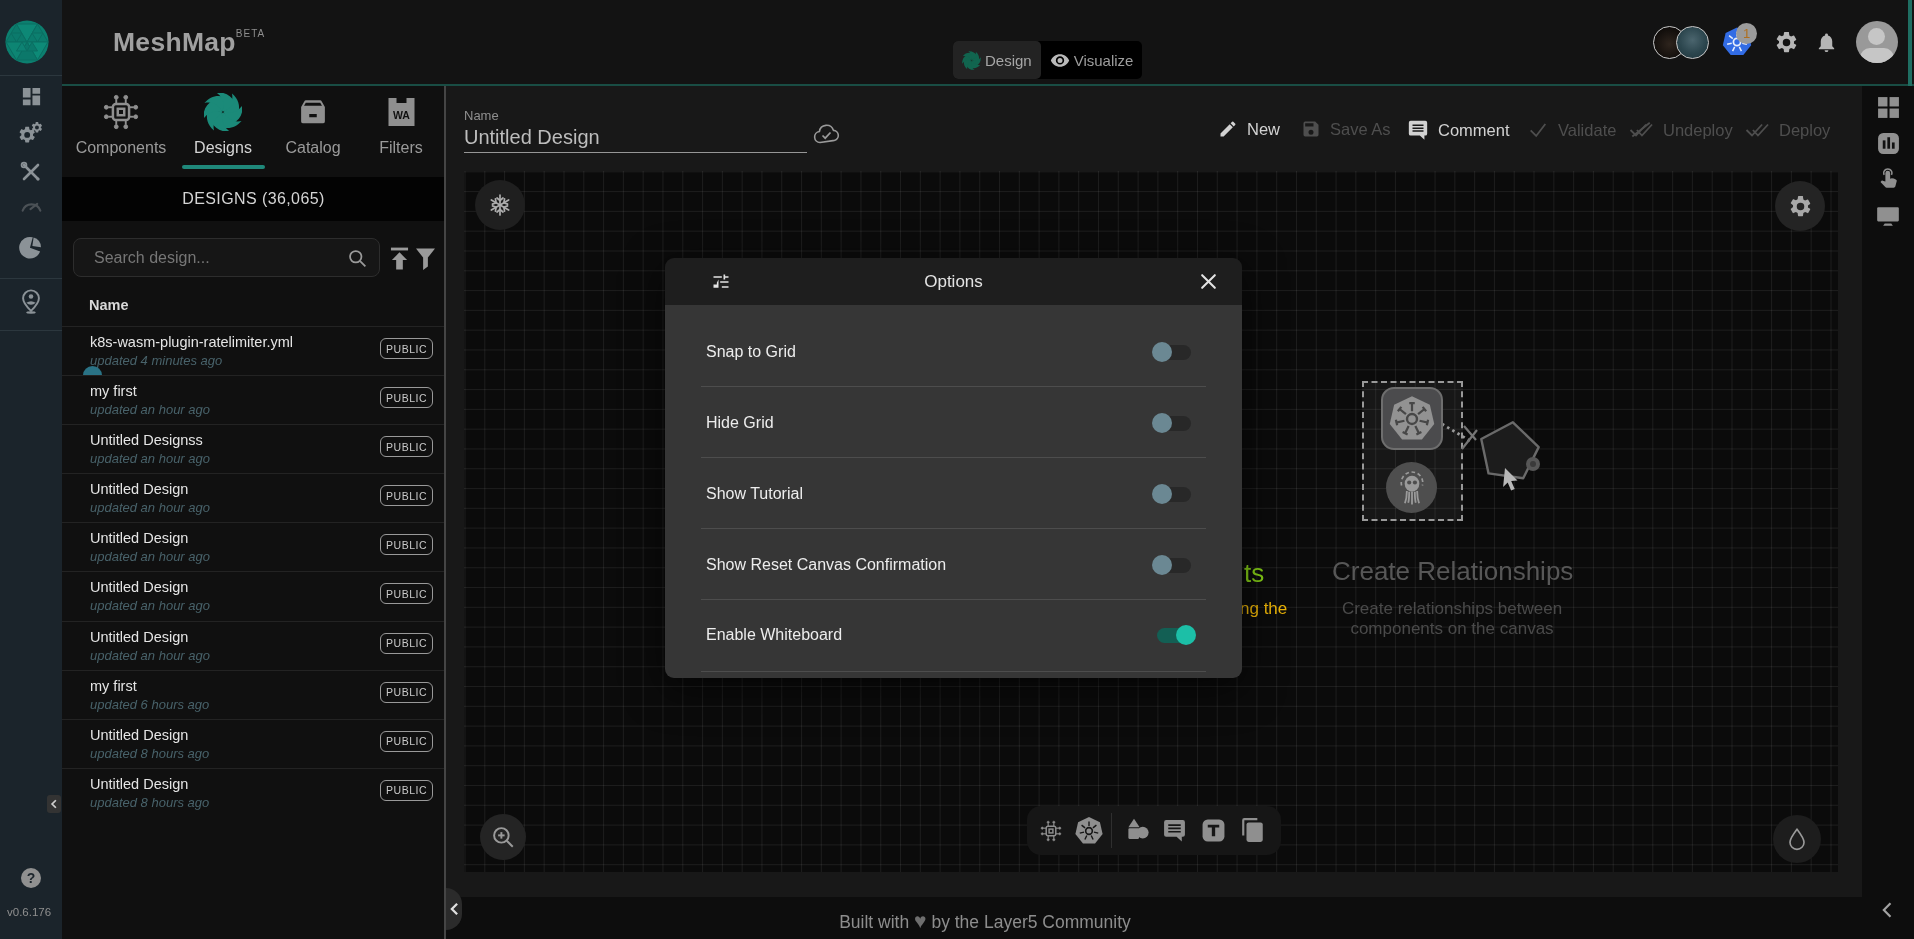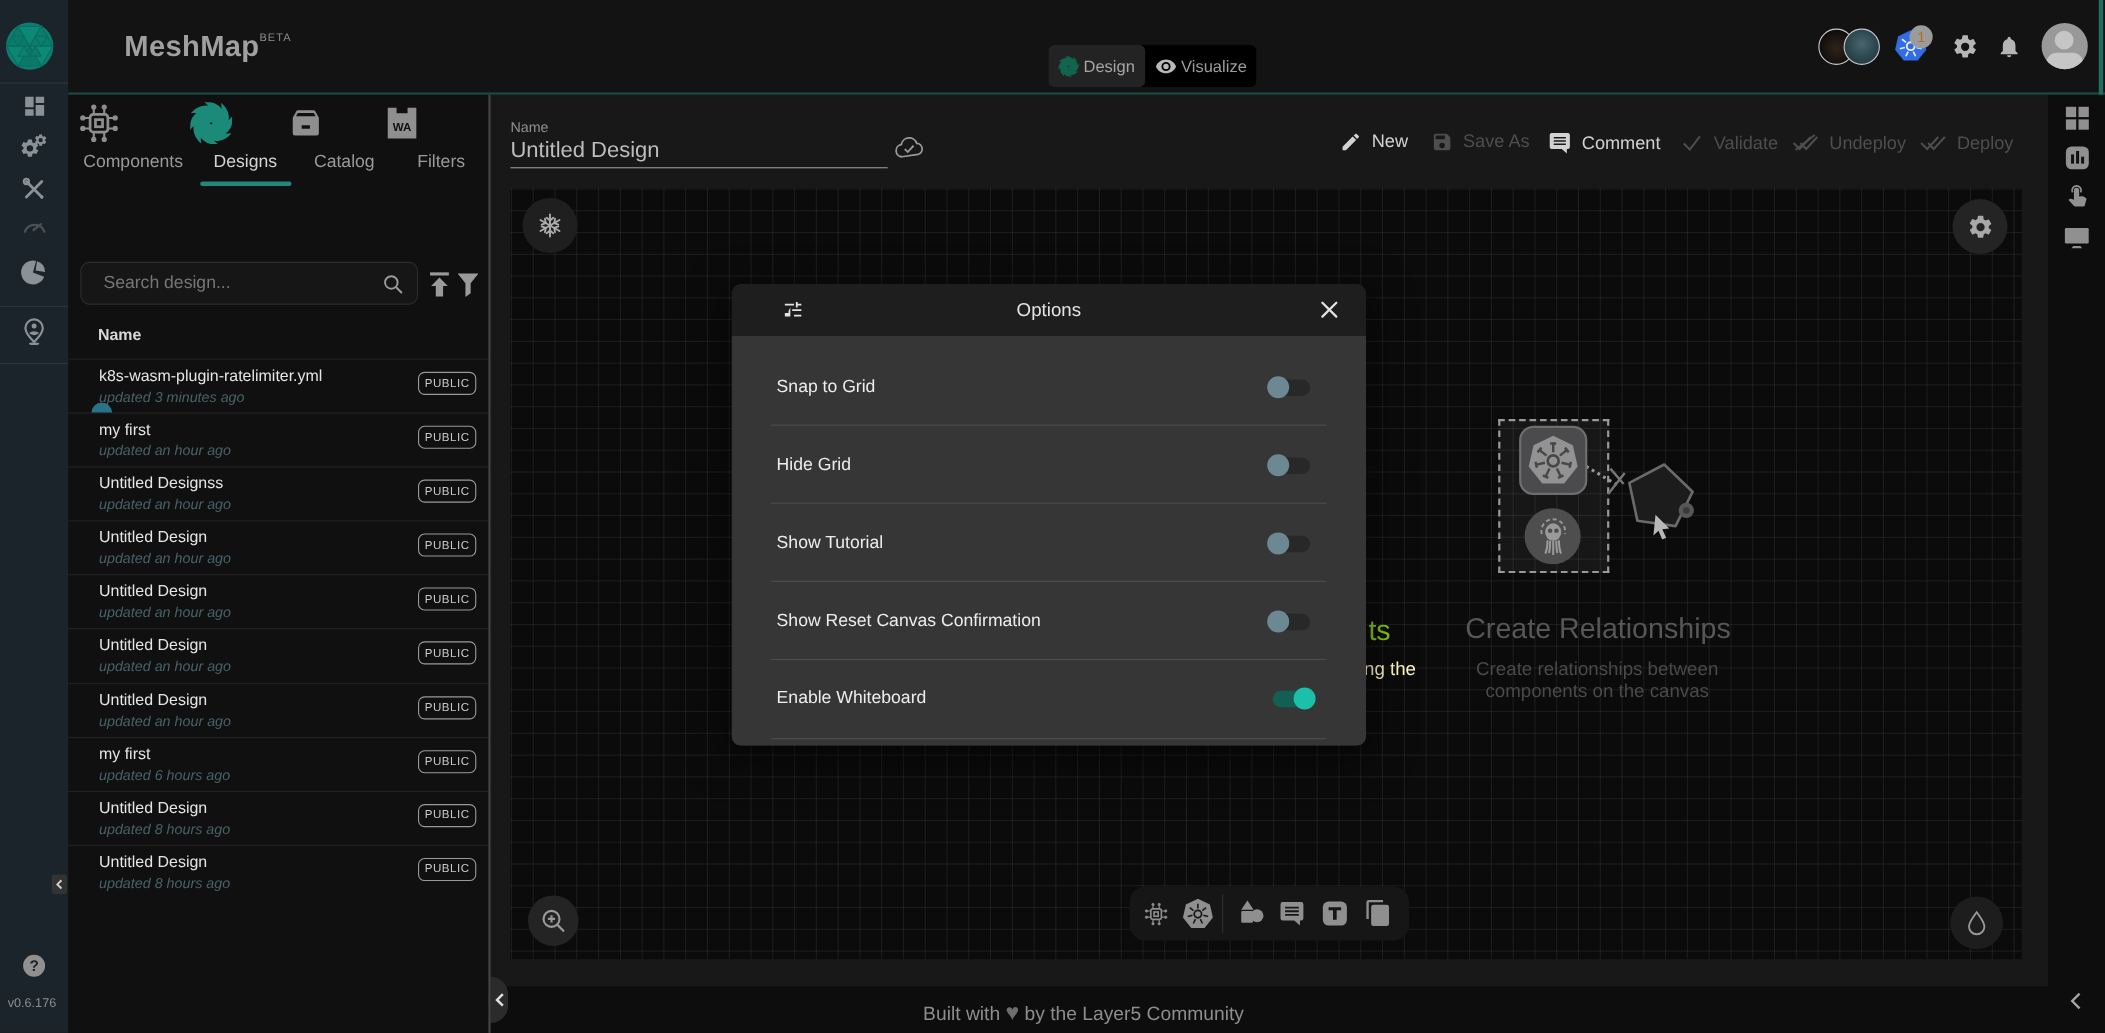--- a/index.html
+++ b/index.html
@@ -21,21 +21,21 @@
   #tealline { left:62px; top:84px; width:1852px; height:2px; background:#194d44; z-index:26; }
   #tealedge { left:1908px; top:0px; width:4px; height:86px; background:#1f6e62; z-index:27; }
   #modes { position:absolute; left:891px; top:41px; height:38px; background:#000000; border-radius:5px; display:flex; }
   .modebtn { display:flex; align-items:center; gap:4px; padding:0 9px; font-size:15px; color:#9d9d9d; }
   .modebtn.sel { background:#232323; border-radius:5px; color:#a6a6a6; }
   .hico { position:absolute; top:0; height:84px; display:flex; align-items:center; }
 
   
   #panel { left:62px; top:86px; width:383px; height:853px; background:#101010; z-index:20; }
   .tab { position:absolute; top:7px; text-align:center; color:#9a9a9a; font-size:16px; }
-  .tab .ic { height:38px; margin-bottom:8px; display:flex; justify-content:flex-start; align-items:center; }
+  .tab .ic { height:38px; margin-bottom:8px; display:flex; justify-content:center; align-items:center; }
   #designstrip { position:absolute; left:0; top:91px; width:383px; height:44px; background:#030303;
      color:#d5d5d5; font-size:16px; text-align:center; line-height:44px; letter-spacing:.4px; }
   #searchbox { position:absolute; left:11px; top:152px; width:307px; height:39px; background:#161616;
      border:1px solid #2d2d2d; border-radius:8px; color:#767676; font-size:16px; line-height:37px; padding-left:20px; }
   #colname { position:absolute; left:27px; top:211px; color:#d8d8d8; font-weight:bold; font-size:14.5px; }
   #rows { position:absolute; left:0; top:240px; width:383px; }
   .row { position:relative; width:383px; height:49.1px; border-top:1px solid #232323; }
   .row .t { position:absolute; left:28px; top:7px; font-size:14.5px; color:#e5e5e5; }
   .row .s { position:absolute; left:28px; top:26px; font-size:13px; font-style:italic; color:#48626a; }
   .row .chip { position:absolute; right:12px; top:11px; border:1.5px solid #999; border-radius:6px;
@@ -58,21 +58,21 @@
   #namelbl { position:absolute; left:18px; top:22px; color:#8f8f8f; font-size:13px; }
   #nameval { position:absolute; left:18px; top:40px; width:343px; color:#bdbdbd; font-size:20px;
      border-bottom:1px solid #969696; padding-bottom:3px; }
   .toolitem { position:absolute; top:33px; display:flex; align-items:center; gap:9px; font-size:16.5px; }
   .toolitem.bright { color:#d2d2d2; }
   .toolitem.dim { color:#4e4e4e; }
   .circbtn { position:absolute; border-radius:50%; background:#222; display:flex; align-items:center; justify-content:center; }
   #crtitle { position:absolute; text-align:center; color:#575757; font-size:26px; z-index:8; white-space:nowrap; }
   .crcap { position:absolute; width:260px; text-align:center; color:#4a4a4a; font-size:17px; z-index:8; line-height:19.5px; white-space:nowrap; }
   #fragTs { position:absolute; left:1244px; top:558px; color:#84cc16; font-size:26px; z-index:8; }
-  #fragNg { position:absolute; left:1240px; top:599px; color:#fef9c3; font-size:17px; z-index:8; }
+  #fragNg { position:absolute; left:1240px; top:599px; color:#eab308; font-size:17px; z-index:8; }
 
   
   #footer { left:446px; top:897px; width:1416px; height:42px; background:#0d0d0d; z-index:6; }
   #builtwith { position:absolute; left:0; top:0; width:1078px; text-align:center; line-height:48px;
      color:#8d8d8d; font-size:17.5px; }
   #rightrail { left:1862px; top:86px; width:52px; height:853px; background:#0d0d0d; z-index:6; }
   .rric { position:absolute; left:1862px; width:52px; display:flex; justify-content:center; z-index:7; }
 
   
   #modal { left:665px; top:258px; width:577px; height:420px; border-radius:9px; overflow:hidden; z-index:40;
@@ -285,38 +285,39 @@
           </svg>
         </div>Catalog</div>
   <div class="tab" style="left:289px; width:100px;">
     <div class="ic">
           <svg width="29" height="30" viewBox="0 0 28 30">
             <path d="M1,1 h8 v5 h10 v-5 h8 v28 h-26 Z" fill="#8f8f8f"></path>
             <text x="14" y="22" font-size="10.5" font-weight="bold" fill="#101010" text-anchor="middle" font-family="Liberation Sans">WA</text>
           </svg>
         </div>Filters</div>
   <div style="position:absolute; left:120px; top:79px; width:83px; height:3.5px; background:#1f887a; border-radius:2px"></div>
+  <div id="designstrip">DESIGNS (36,065)</div>
   <div id="searchbox">Search design...
     <svg style="position:absolute;right:11px;top:9px" width="21" height="21" viewBox="0 0 24 24" fill="none" stroke="#9a9a9a" stroke-width="2">
           <circle cx="10" cy="10" r="6.5"></circle>
           <line x1="15" y1="15" x2="21" y2="21"></line>
         </svg>
   </div>
   <svg style="position:absolute;left:328px;top:161px" width="19" height="24" viewBox="0 0 20 24" fill="#9a9a9a">
         <rect x="1" y="0" width="18" height="3"></rect>
         <path d="M10,5 L18,13 H13.5 V23 H6.5 V13 H2 Z"></path>
       </svg>
   <svg style="position:absolute;left:354px;top:162px" width="19" height="23" viewBox="0 0 20 23" fill="#9a9a9a">
         <path d="M0,0 H20 L12.5,9.5 V19 L7.5,22.5 V9.5 Z"></path>
       </svg>
   <div id="colname">Name</div>
   <div id="rows">
     <div class="row">
           <span class="t">k8s-wasm-plugin-ratelimiter.yml</span>
-          <span class="s">updated 3 minutes ago</span>
+          <span class="s">updated 4 minutes ago</span>
           <span class="chip">PUBLIC</span>
         </div>
     <div class="row">
           <span class="t">my first</span>
           <span class="s">updated an hour ago</span>
           <span class="chip">PUBLIC</span>
         </div>
     <div class="row">
           <span class="t">Untitled Designss</span>
           <span class="s">updated an hour ago</span>

